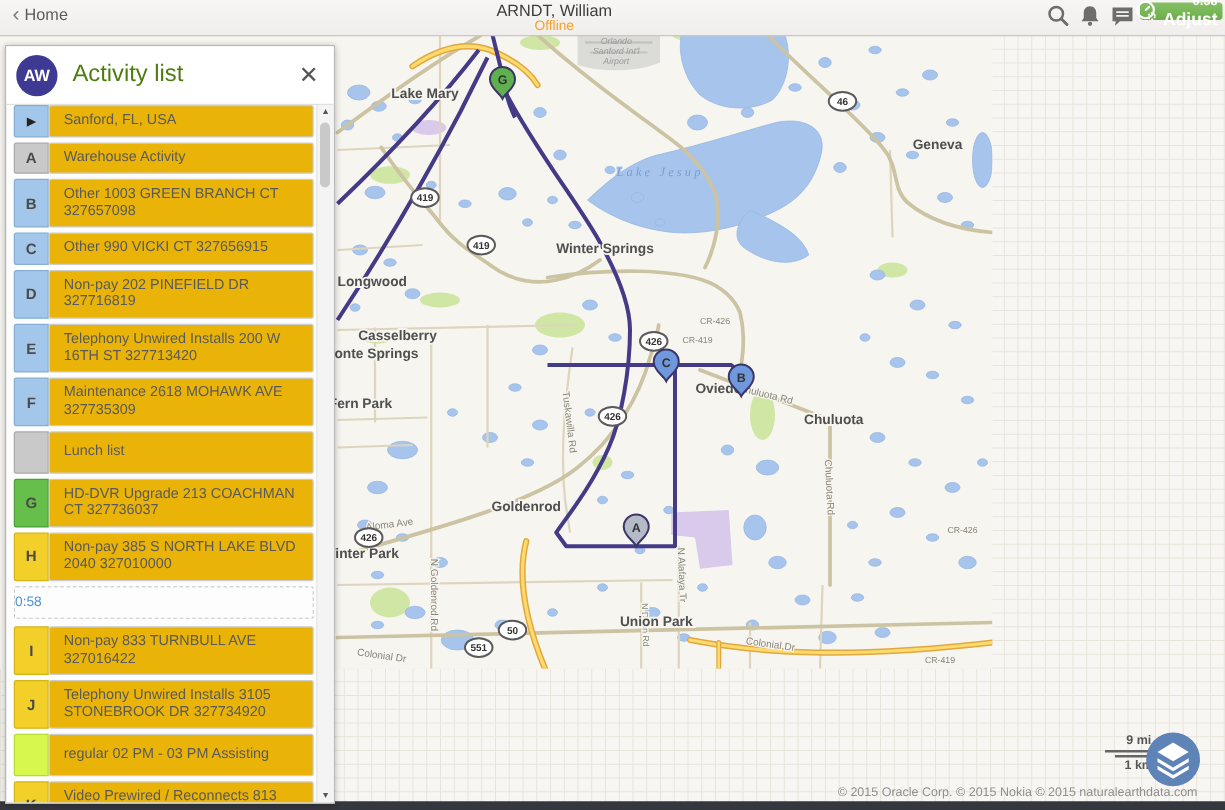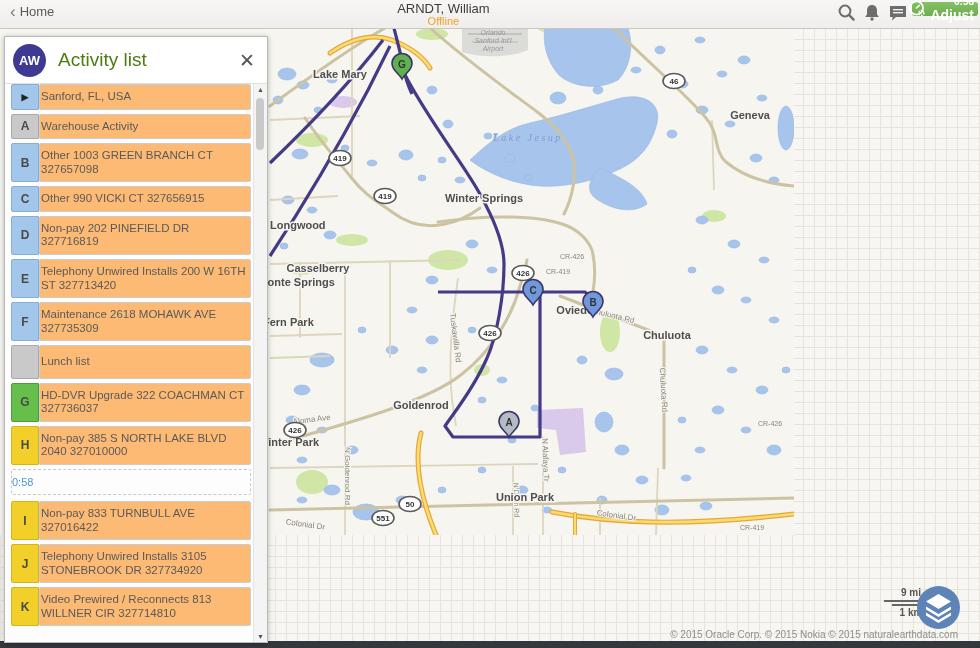--- a/index.html
+++ b/index.html
@@ -47,21 +47,21 @@
   .panel-header{display:flex;align-items:center;padding:6px 8px;background:#fff;border-bottom:1px solid #e0e0e0;height:34px;}
   .avatar{width:33px;height:33px;border-radius:50%;background:#3e3a94;color:#fff;font-size:13px;font-weight:bold;
     display:flex;align-items:center;justify-content:center;flex:0 0 auto;}
   .panel-title{flex:1;margin-left:12px;font-size:19px;color:#4d7c0f;}
   .close-btn{border:none;background:none;font-size:19px;color:#555;cursor:pointer;padding:0 4px;}
   .list{position:absolute;left:0;right:14px;top:47px;bottom:0;padding:0 2px 0 6px;overflow:hidden;}
   .row{display:flex;margin-bottom:4px;}
   .badge{width:26px;flex:0 0 auto;display:flex;align-items:center;justify-content:center;
     font-size:12px;font-weight:bold;color:#4a4a4a;border:1px solid rgba(0,0,0,.18);border-radius:2px 0 0 2px;}
   .badge .play{font-size:9px;color:#222;}
-  .card{flex:1;background:#fdba74;border:1px solid #ccc;border-radius:2px;padding:5px 1px;
+  .card{flex:1;background:#eab308;border:1px solid #ccc;border-radius:2px;padding:5px 11px;
     font-size:11.5px;line-height:1.18;color:#5a5a5a;}
   .card.pad{padding-top:9px;padding-bottom:9px;}
   .gap-row{border:1px dashed #c9c9c9;border-radius:2px;background:#fdfdfd;text-align:left;
     padding:6px 0;margin:2px 0 6px 0;font-size:11px;color:#4d94d6;}
   .vscroll{position:absolute;right:0;top:47px;bottom:0;width:13px;background:#f4f4f4;border-left:1px solid #e5e5e5;}
   .vscroll .arr{position:absolute;left:0;width:13px;text-align:center;font-size:7px;color:#555;cursor:pointer;}
   .vscroll .thumb{position:absolute;left:2px;top:14px;width:8px;height:52px;background:#c9c9c9;border-radius:4px;}
 
   .bottom-bar{position:absolute;left:0;bottom:0;width:980px;height:7px;background:#34383e;}
 </style>
@@ -433,34 +433,38 @@
         <div class="row">
           <div class="badge" style="background: rgb(163, 199, 234); border-color: rgb(134, 174, 214);">F</div>
           <div class="card">Maintenance 2618 MOHAWK AVE 327735309</div>
         </div>
         <div class="row">
           <div class="badge" style="background: rgb(201, 201, 201); border-color: rgb(170, 170, 170);"></div>
           <div class="card pad">Lunch list</div>
         </div>
         <div class="row">
           <div class="badge" style="background: rgb(103, 191, 75); border-color: rgb(78, 158, 56);">G</div>
-          <div class="card">HD-DVR Upgrade 322 COACHMAN CT 327736037</div>
+          <div class="card">HD-DVR Upgrade 213 COACHMAN CT 327736037</div>
         </div>
         <div class="row">
           <div class="badge" style="background: rgb(242, 208, 41); border-color: rgb(212, 180, 22);">H</div>
           <div class="card">Non-pay 385 S NORTH LAKE BLVD 2040 327010000</div>
         </div>
         <div class="gap-row" style="color: rgb(77, 148, 214);">0:58</div>
         <div class="row">
           <div class="badge" style="background: rgb(242, 208, 41); border-color: rgb(212, 180, 22);">I</div>
           <div class="card">Non-pay 833 TURNBULL AVE 327016422</div>
         </div>
         <div class="row">
           <div class="badge" style="background: rgb(242, 208, 41); border-color: rgb(212, 180, 22);">J</div>
           <div class="card">Telephony Unwired Installs 3105 STONEBROOK DR 327734920</div>
+        </div>
+        <div class="row">
+          <div class="badge" style="background: rgb(215, 246, 78); border-color: rgb(184, 220, 51);"></div>
+          <div class="card pad">regular 02 PM - 03 PM Assisting</div>
         </div>
         <div class="row">
           <div class="badge" style="background: rgb(242, 208, 41); border-color: rgb(212, 180, 22);">K</div>
           <div class="card">Video Prewired / Reconnects 813 WILLNER CIR 327714810</div>
         </div>
       </div>
     <div class="vscroll">
       <div class="arr" style="top:2px">▲</div>
       <div class="thumb"></div>
       <div class="arr" style="bottom:2px">▼</div>

